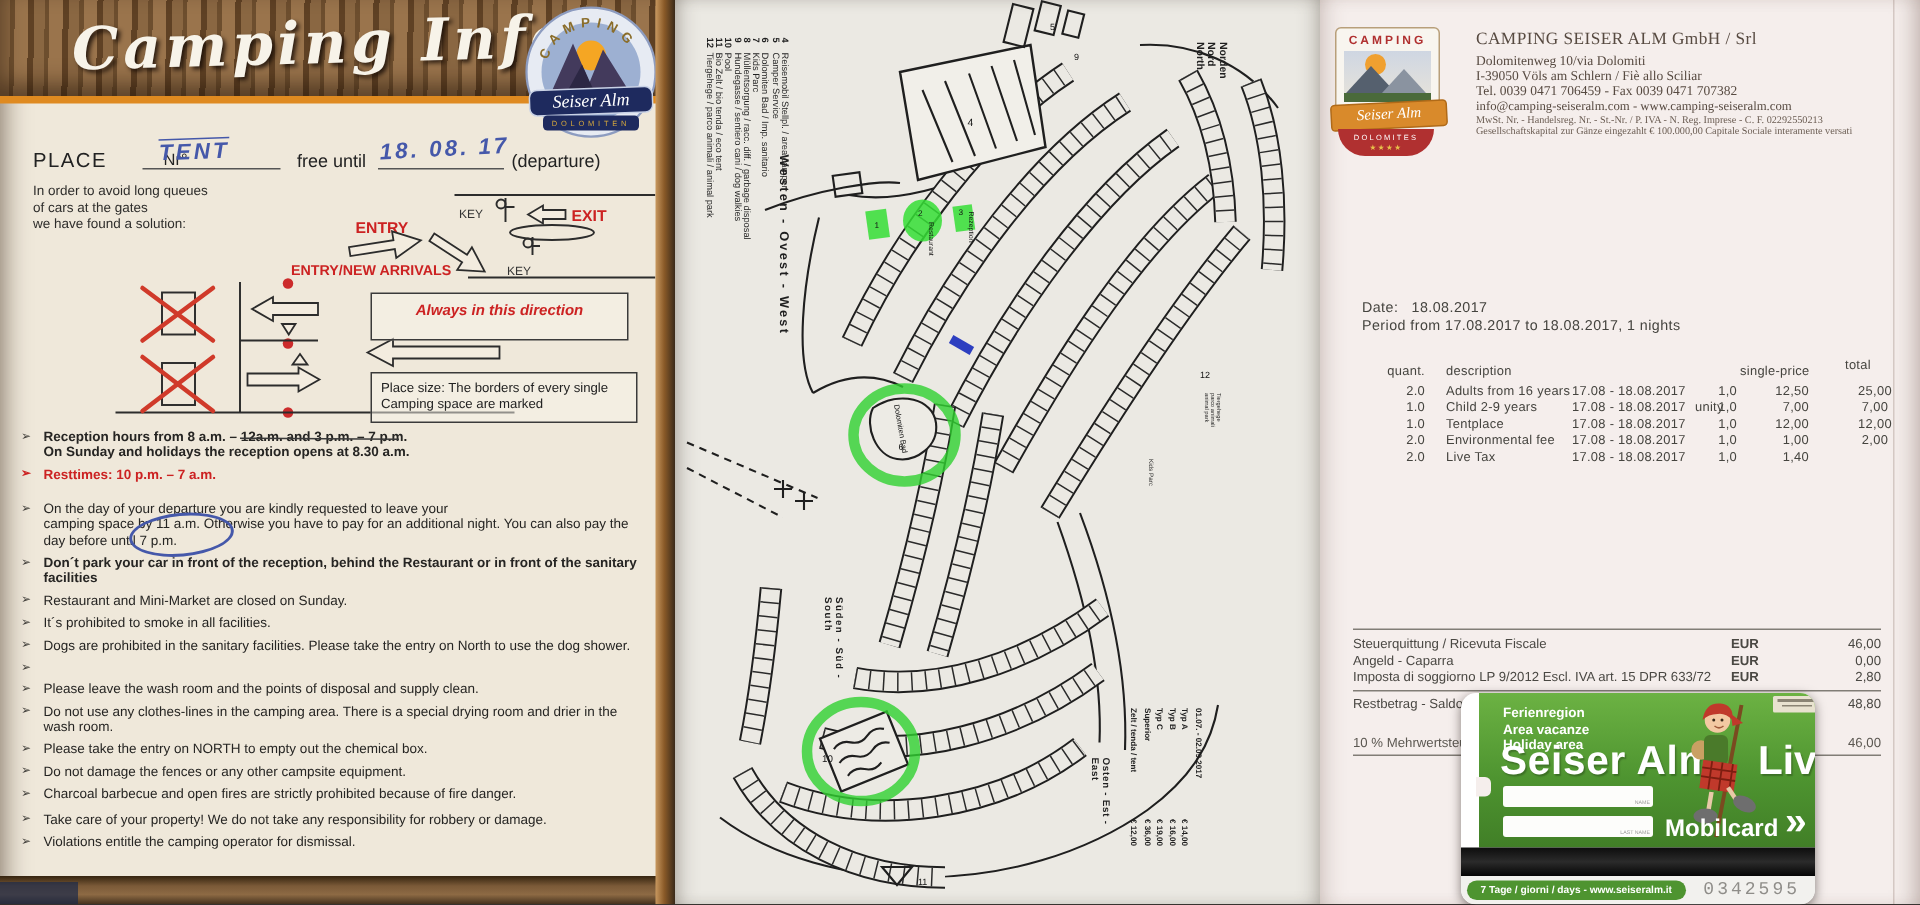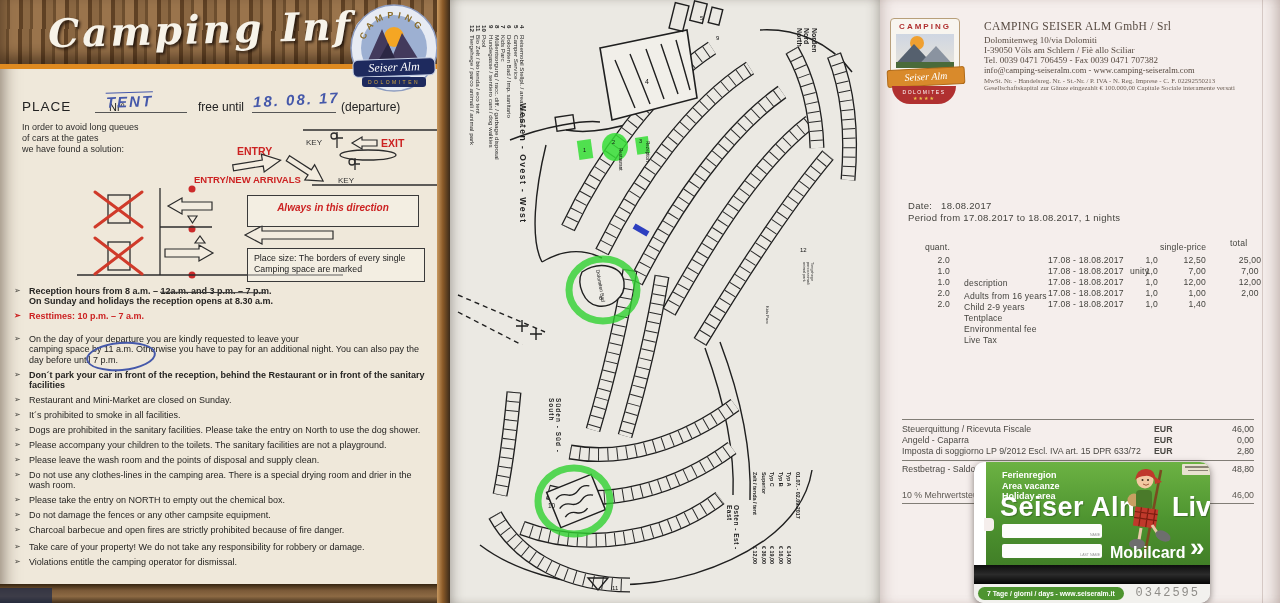--- a/index.html
+++ b/index.html
@@ -46,21 +46,21 @@
   .legend-row .num{width:10px;font-weight:bold;}
   .price-row{display:flex;justify-content:space-between;font-size:5.4px;line-height:8.6px;font-weight:bold;white-space:nowrap;}
 
   
   #pR{left:880px;width:400px;background:#f5eeec;box-shadow:inset 10px 0 16px -10px rgba(90,60,50,.35), inset -12px 0 16px -10px rgba(90,60,50,.4);}
   .serif{font-family:"Liberation Serif",serif;color:#574a41;}
   #rc-table{left:28px;top:242px;width:350px;font-size:8.6px;color:#45443f;letter-spacing:.2px;}
   .trow{position:relative;height:11px;}
   .trow span{position:absolute;white-space:nowrap;}
   .c-quant{left:16px;width:26px;text-align:right;}
-  .c-desc{left:56px;margin-top:36px;}
+  .c-desc{left:56px;}
   .c-period{left:140px;}
   .c-unity{left:230px;width:20px;text-align:right;}
   .c-price{left:258px;width:40px;text-align:right;}
   .c-total{left:320px;width:44px;text-align:center;}
   #rc-summary{left:22px;top:419px;width:352px;border-top:1.2px solid #817d76;padding-top:4px;font-size:8.8px;color:#4a4843;}
   .sum-row{display:flex;line-height:11px;}
   .sum-row .lab{flex:1;}
   .sum-row .cur{width:56px;font-weight:bold;}
   .sum-row .amt{width:44px;text-align:right;}
   .sum-row.strong{border-top:1.2px solid #817d76;margin-top:3px;padding-top:3px;}
@@ -196,21 +196,20 @@
           <span class="rtext">It´s prohibited to smoke in all facilities.</span>
         </div>
 
         <div class="rule">
           <span class="marker">➢</span>
           <span class="rtext">Dogs are prohibited in the sanitary facilities. Please take the entry on North to use the dog shower.</span>
         </div>
 
         <div class="rule">
           <span class="marker">➢</span>
-          <span class="rtext">Please accompany your children to the toilets. The sanitary facilities are not a playground.</span>
         </div>
 
         <div class="rule">
           <span class="marker">➢</span>
           <span class="rtext">Please leave the wash room and the points of disposal and supply clean.</span>
         </div>
 
         <div class="rule">
           <span class="marker">➢</span>
           <span class="rtext">Do not use any clothes-lines in the camping area. There is a special drying room and drier in the wash room.</span>

